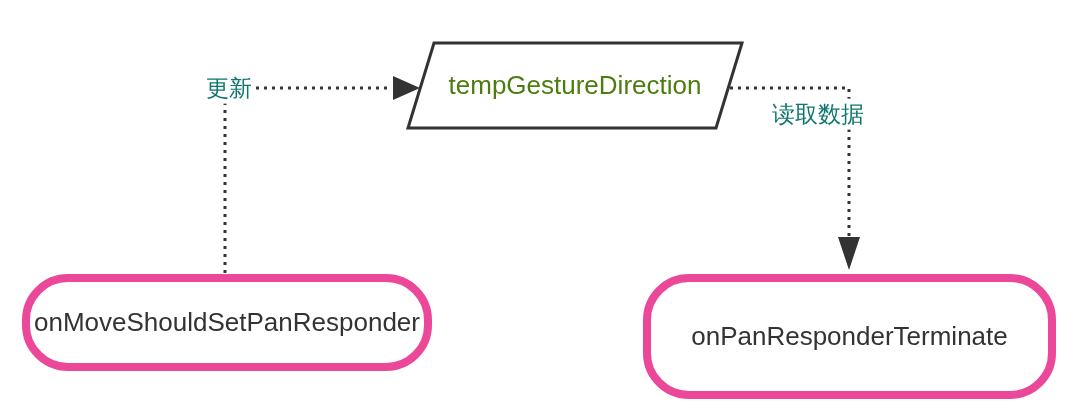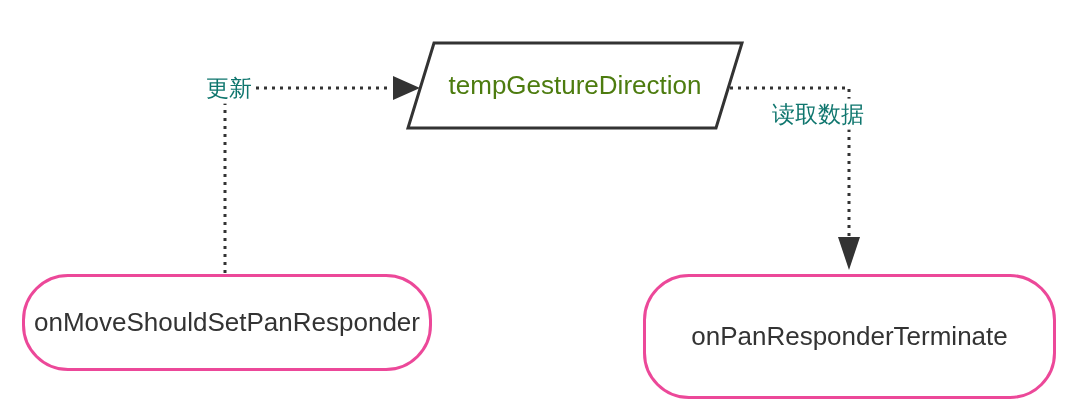--- a/index.html
+++ b/index.html
@@ -29,21 +29,21 @@
     align-items: center;
     justify-content: center;
     text-align: center;
     font-size: 26px;
     color: #4d7c0f;
     white-space: nowrap;
   }
   .rounded-node {
     position: absolute;
     box-sizing: border-box;
-    border: 3px solid #ec4899;
+    border: 8px solid #ec4899;
     border-radius: 46px;
     background: #ffffff;
     display: flex;
     align-items: center;
     justify-content: center;
     font-size: 26px;
     color: #333333;
     white-space: nowrap;
   }
   .node-left {

